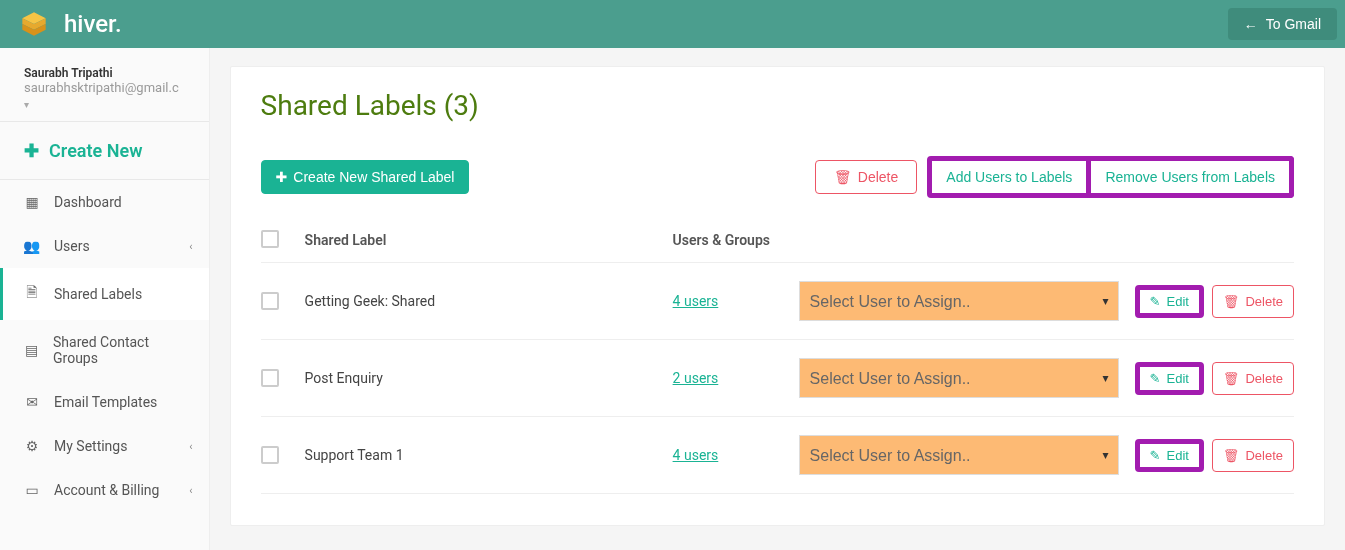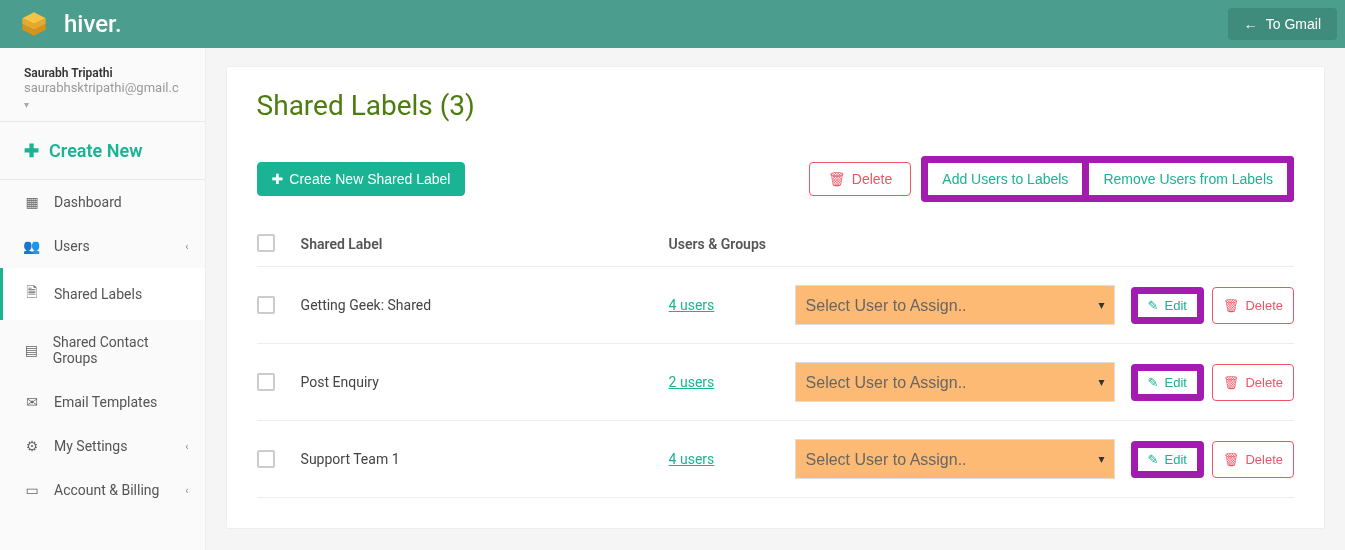--- a/index.html
+++ b/index.html
@@ -19,21 +19,21 @@
 .nav-item.active { background: #fff; border-left: 3px solid #1ab394; padding-left: 21px; }
 .nav-chev { position: absolute; right: 16px; color: #888; font-size: 11px; }
 .icon-slot { width: 16px; display: inline-flex; justify-content: center; color: #666; font-size: 14px; }
 .main { flex: 1; padding: 18px 20px 20px 20px; }
 .card { background: #fff; border: 1px solid #eee; padding: 22px 30px 30px 30px; min-height: 460px; border-radius: 2px; }
 .page-title { font-size: 28px; font-weight: 400; color: #4d7c0f; margin-bottom: 34px; }
 .action-row { display: flex; align-items: center; margin-bottom: 22px; gap: 10px; }
 .action-row .spacer { flex: 1; }
 .btn { border-radius: 4px; font-size: 14px; padding: 8px 14px; cursor: pointer; display: inline-flex; align-items: center; gap: 6px; background: #fff; }
 .btn-primary { background: #1ab394; color: #fff; border: 1px solid #1ab394; }
-.btn-outline-teal { border: 7px solid #a21caf; color: #1ab394; }
+.btn-outline-teal { border: 5px solid #a21caf; color: #1ab394; }
 .btn-outline-red { border: 1px solid #ed5565; color: #ed5565; }
 .btn-group { display: inline-flex; }
 .btn-group .btn:first-child { border-top-right-radius: 0; border-bottom-right-radius: 0; }
 .btn-group .btn:last-child { border-top-left-radius: 0; border-bottom-left-radius: 0; border-left: none; }
 .btn-outline-red-wide { border: 1px solid #ed5565; color: #ed5565; padding: 8px 18px; }
 .table-head { display: flex; align-items: flex-end; padding: 10px 0 14px 0; border-bottom: 1px solid #eee; color: #555; font-weight: 600; font-size: 14px; }
 .col-check { width: 44px; display:flex; }
 .col-label { width: 368px; }
 .col-users { width: 126px; }
 .col-assign { width: 336px; }

